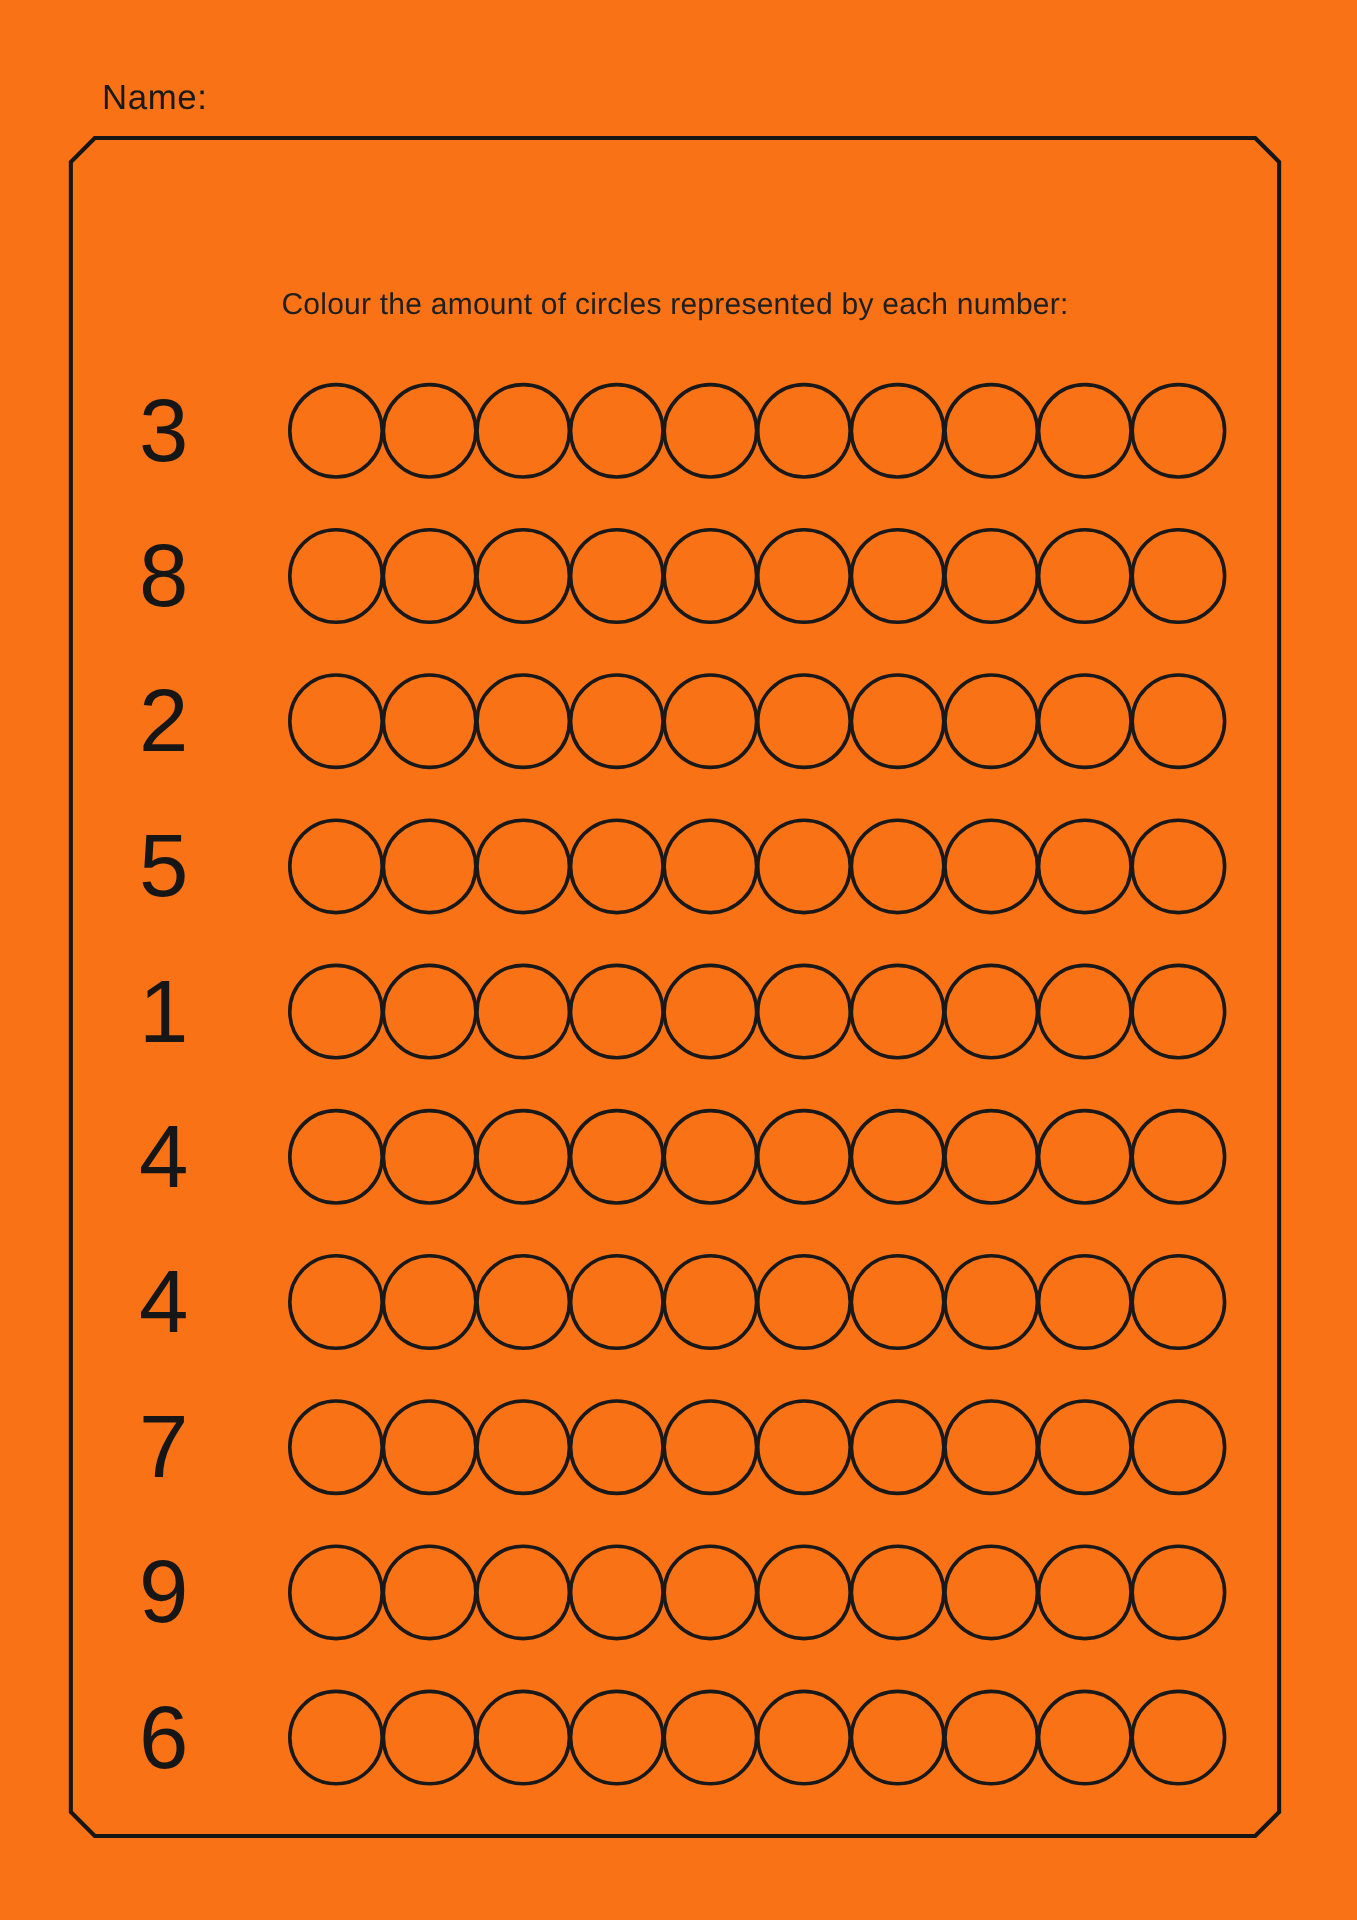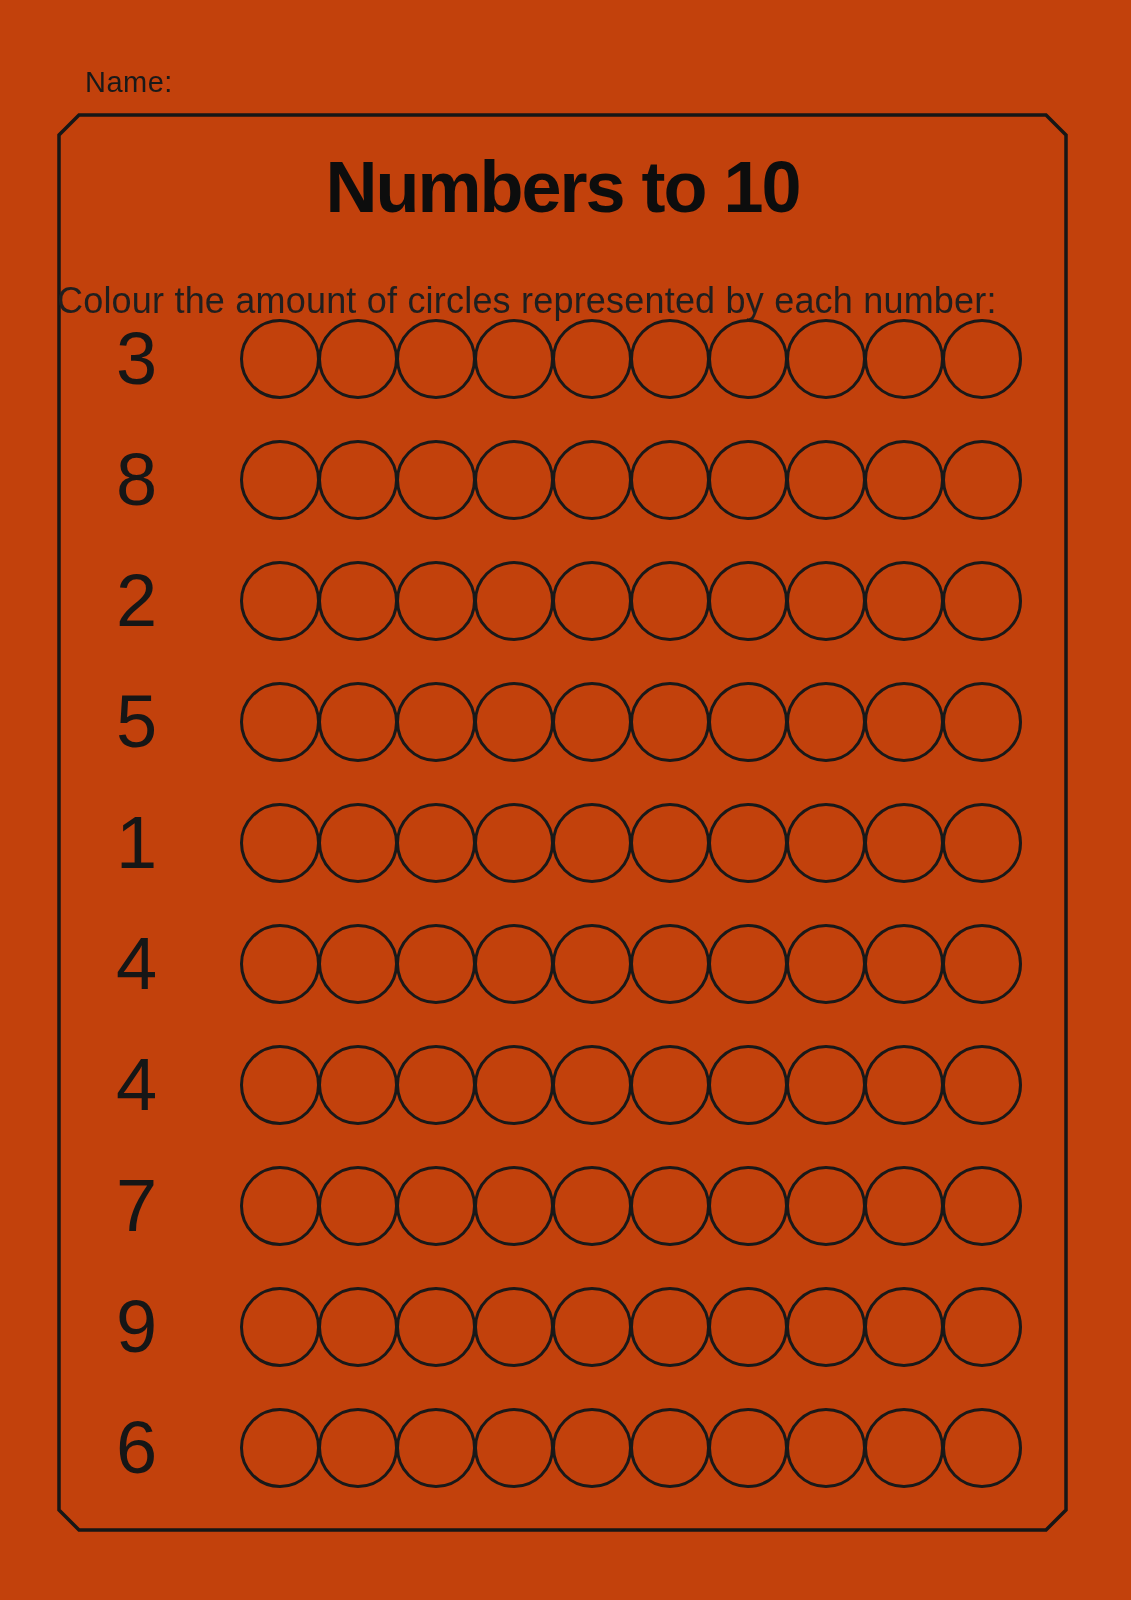--- a/index.html
+++ b/index.html
@@ -4,21 +4,21 @@
 <style>
   html, body {
     margin: 0;
     padding: 0;
     background: #ffffff;
   }
   .page {
     position: relative;
     width: 1131px;
     height: 1600px;
-    background: #c2410c;
+    background: #f97316;
     font-family: "Liberation Sans", "DejaVu Sans", sans-serif;
     color: #161616;
     overflow: hidden;
   }
   .name-label {
     position: absolute;
     left: 85px;
     top: 66px;
     font-size: 29px;
     letter-spacing: 0.5px;
@@ -40,24 +40,24 @@
     font-size: 72px;
     font-weight: bold;
     letter-spacing: -2px;
     color: #0d0d0d;
   }
   .instructions {
     position: absolute;
     left: 57px;
     top: 240px;
     width: 1011px;
-    font-size: 36px;
+    text-align: center;
+    font-size: 25px;
     letter-spacing: 0.2px;
     color: #1f1f1f;
-    margin-top: 40px;
   }
   .rows {
     position: absolute;
     left: 57px;
     top: 298px;
     width: 1011px;
   }
   .row {
     display: flex;
     align-items: center;
@@ -93,21 +93,20 @@
 <body>
 
 <div class="page">
 
   <div class="name-label">Name:</div>
 
   <svg class="border-svg" viewBox="0 0 1011 1419" aria-hidden="true">
     <polygon points="22,2 989,2 1009,22 1009,1397 989,1417 22,1417 2,1397 2,22" fill="none" stroke="#161616" stroke-width="3.5" stroke-linejoin="miter"></polygon>
   </svg>
 
-  <div class="page-title">Numbers to 10</div>
 
   <div class="instructions">Colour the amount of circles represented by each number:</div>
 
   <div class="rows">
     <div class="row">
       <div class="row-number">3</div>
       <div class="circles">
           <div class="circle"></div>
           <div class="circle"></div>
           <div class="circle"></div>

